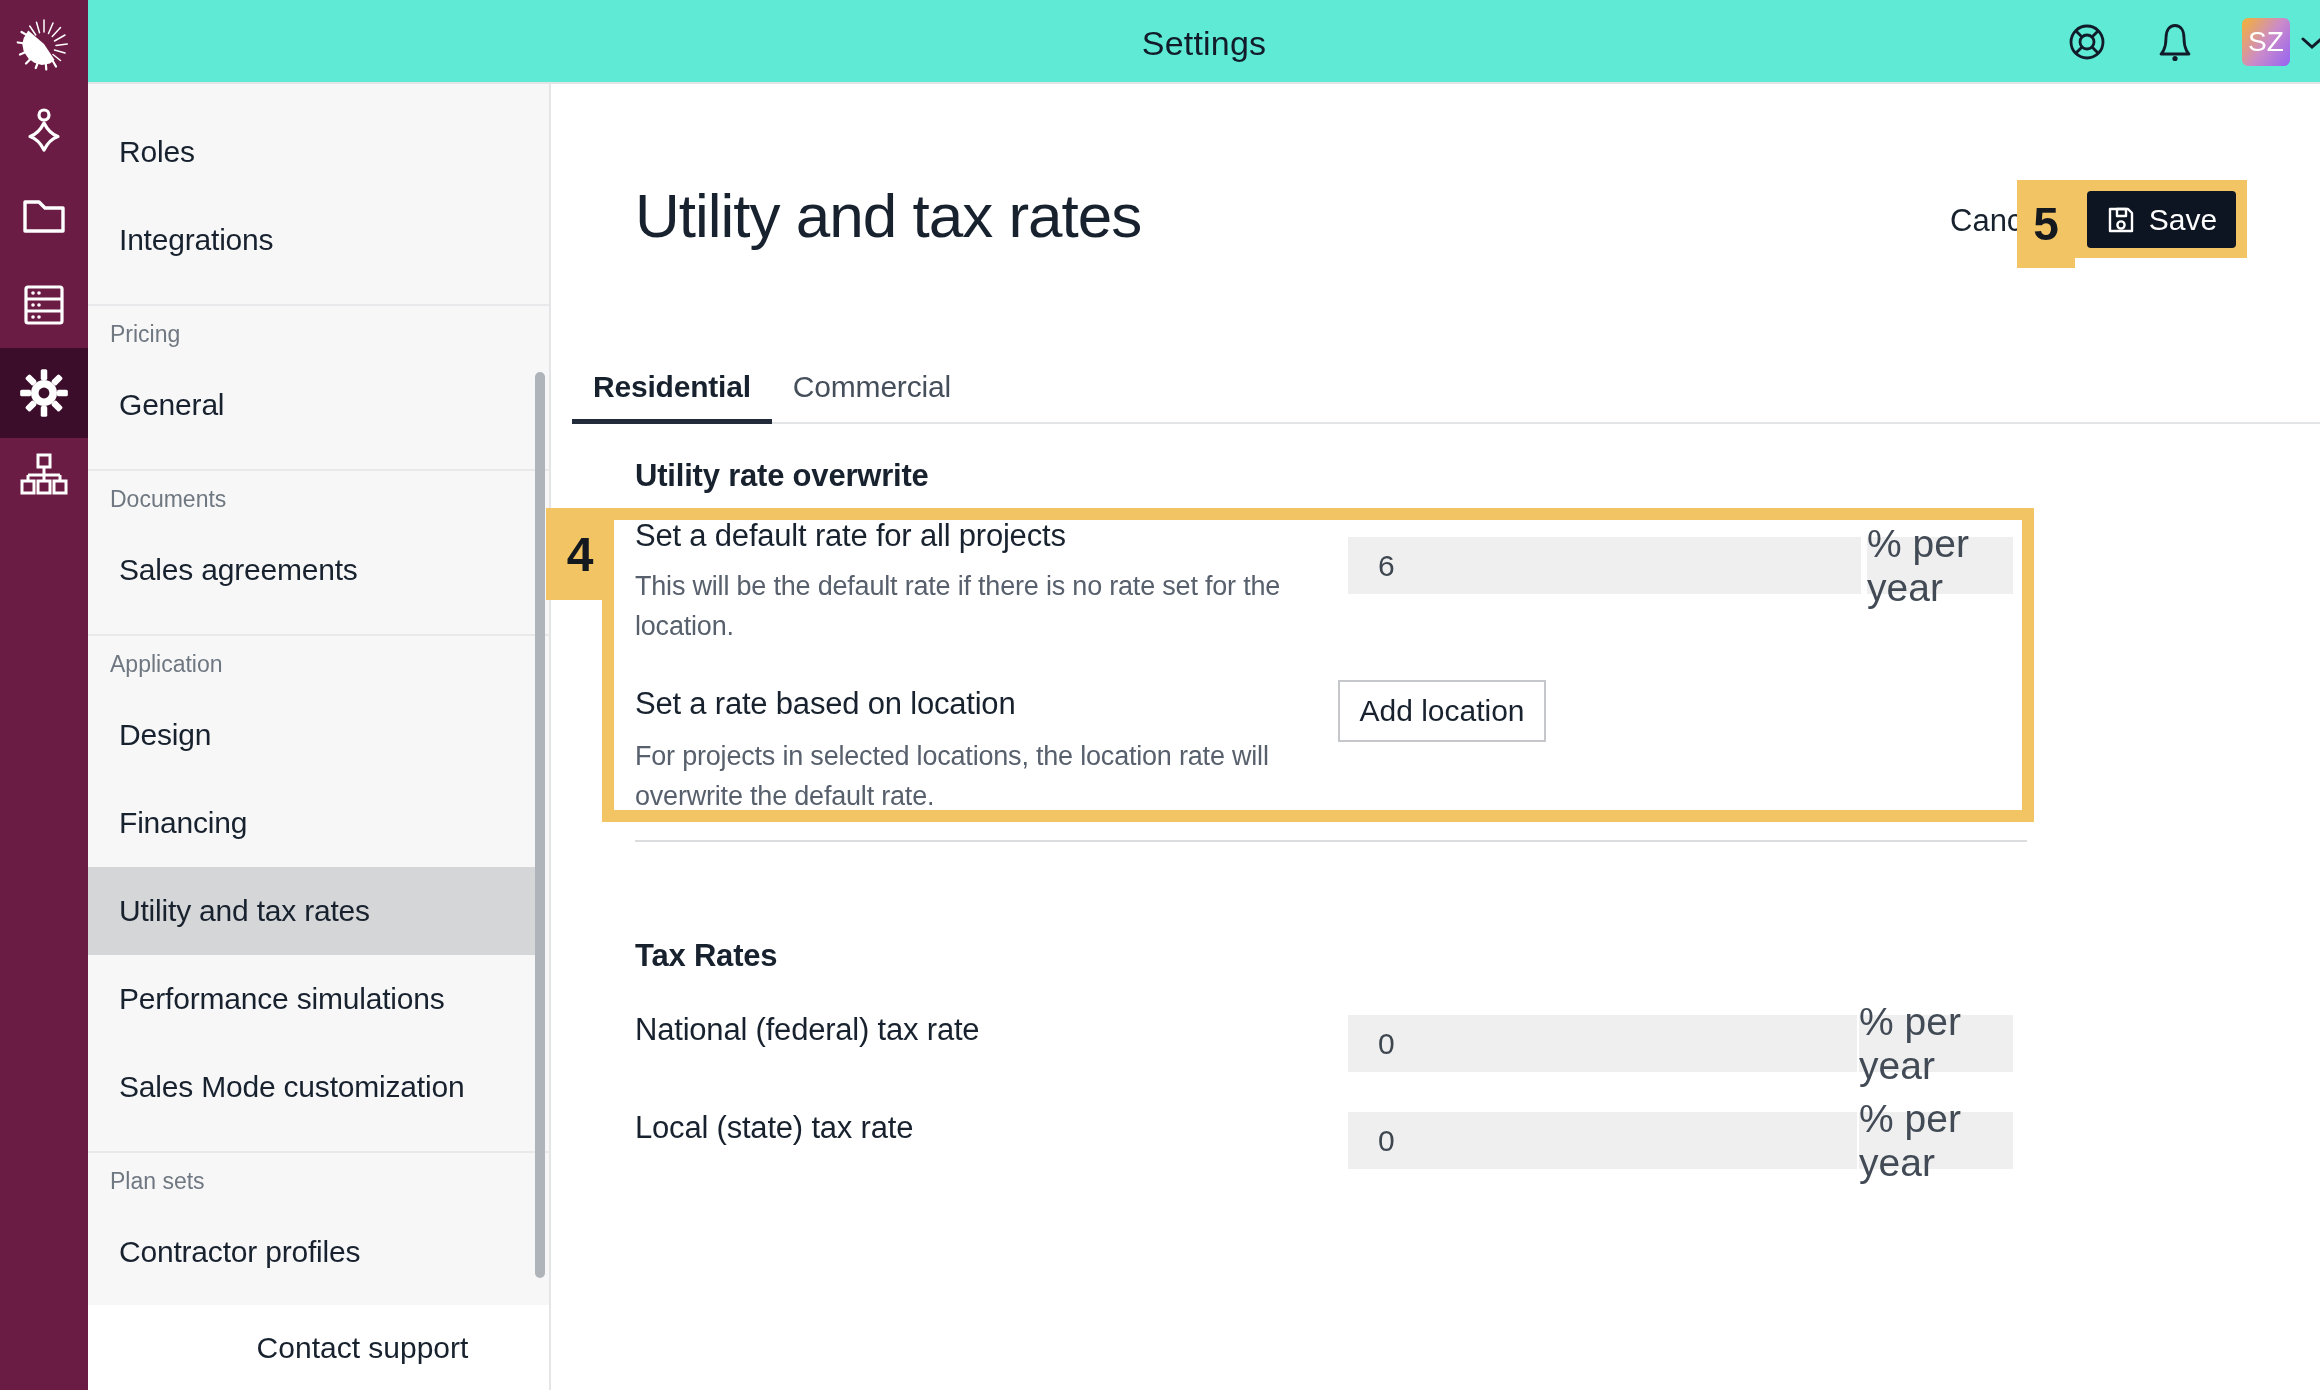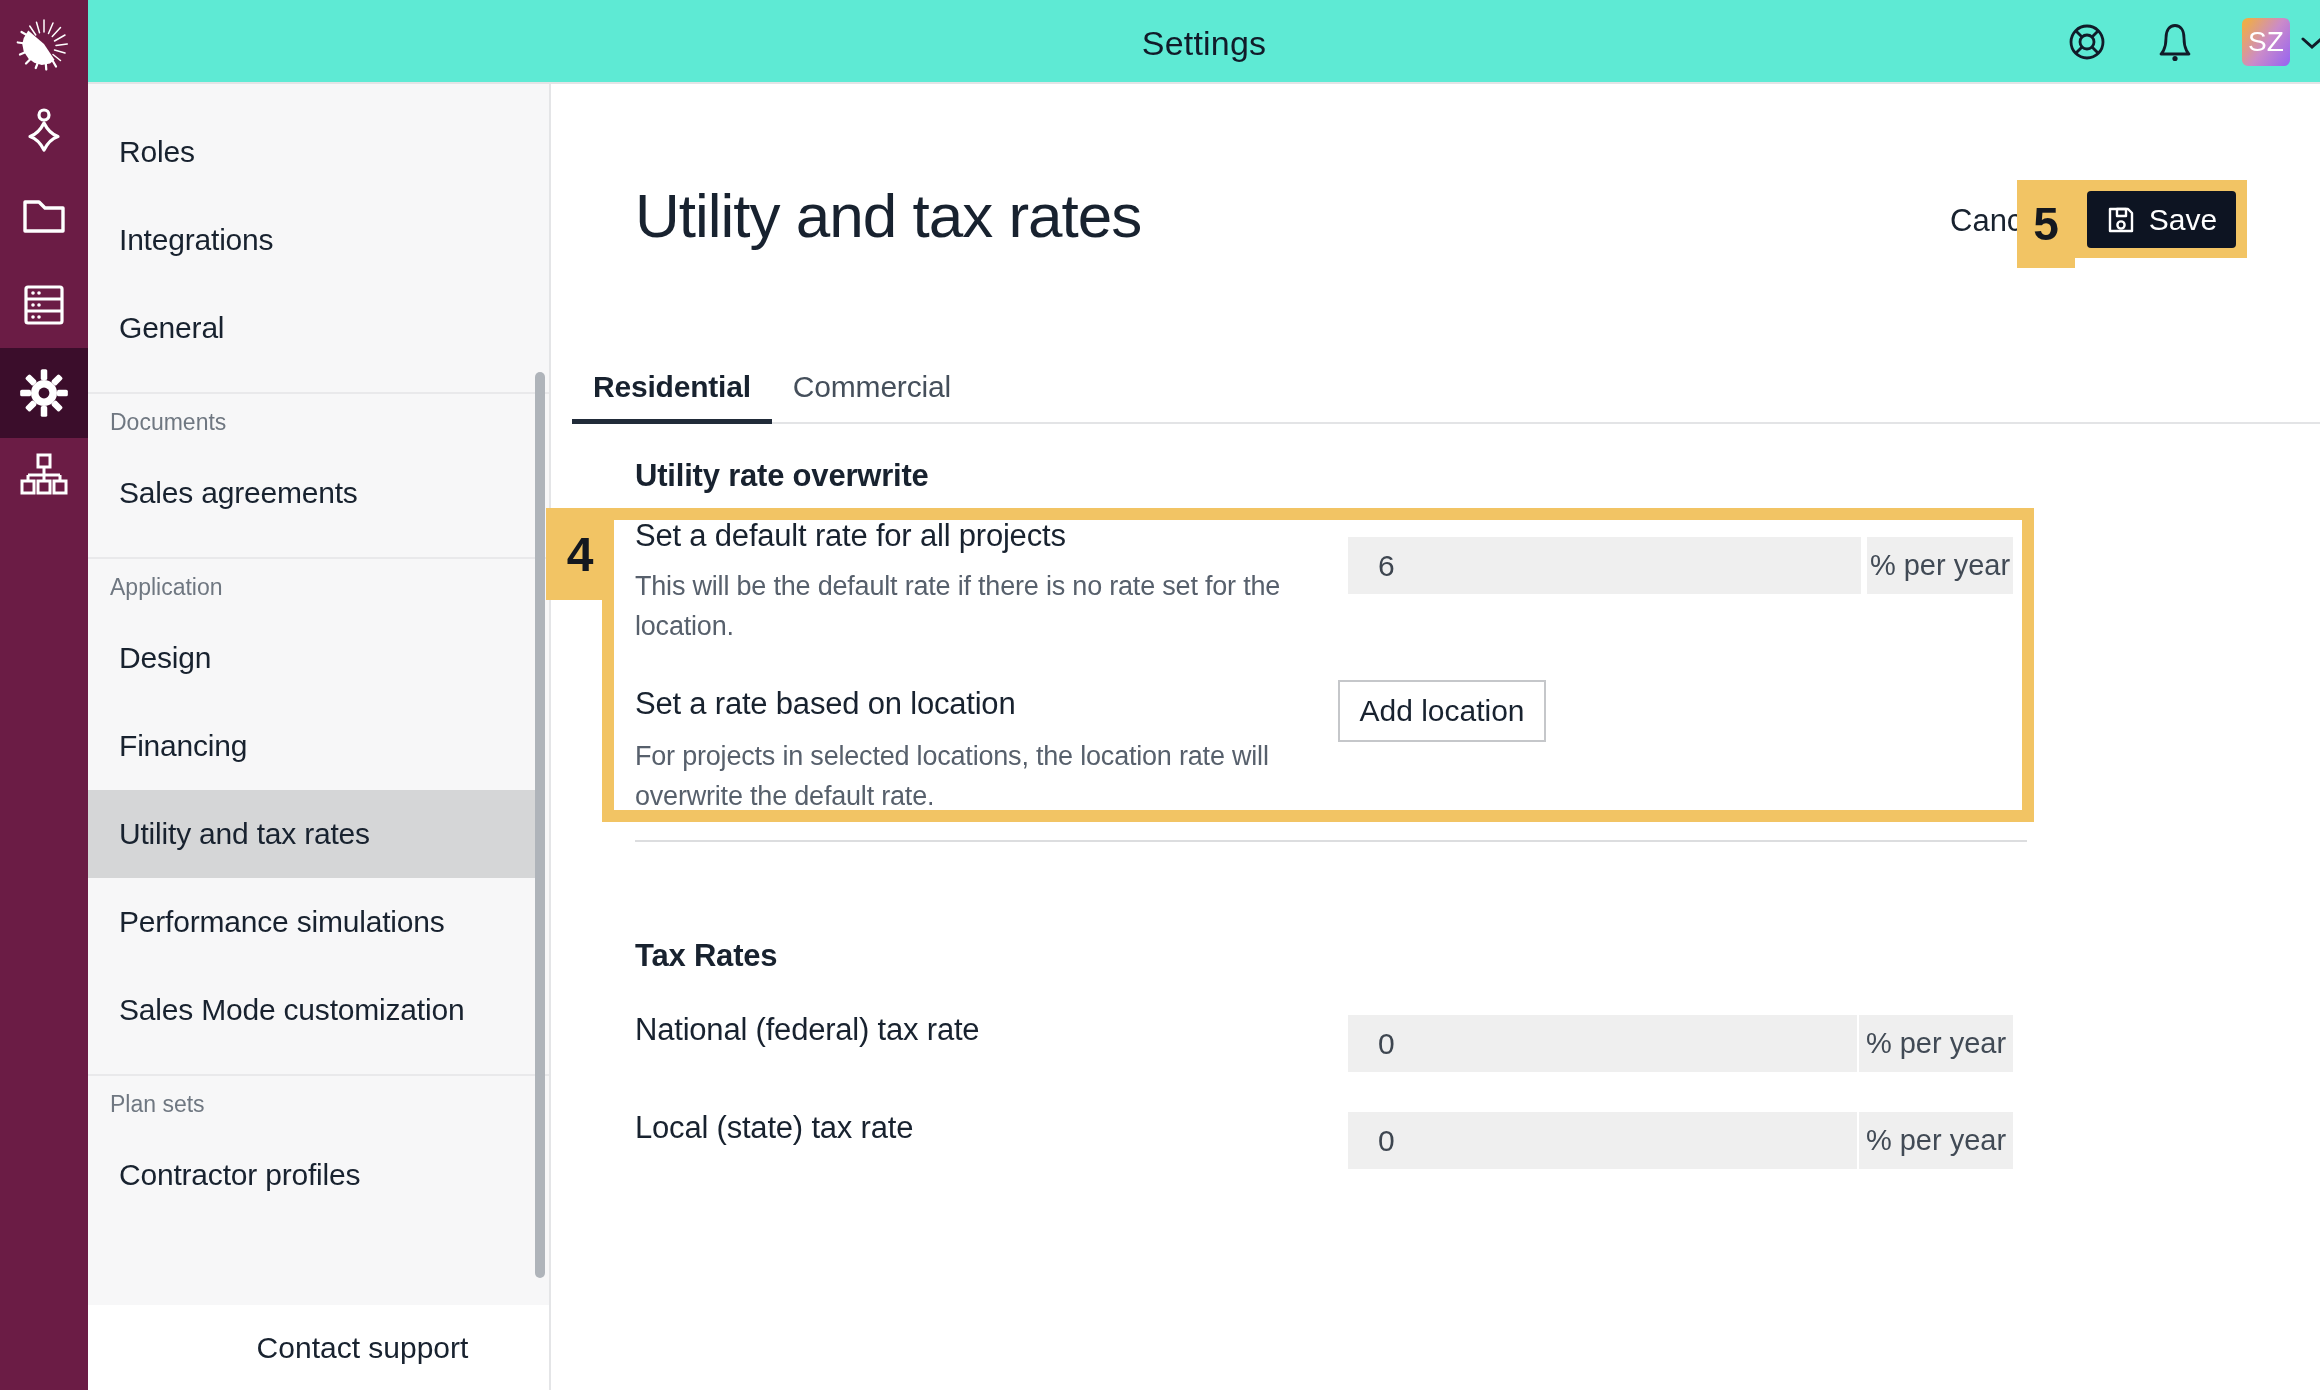--- a/index.html
+++ b/index.html
@@ -110,21 +110,21 @@
     letter-spacing: -0.2px; z-index: 8; }
   .field-desc { position: absolute; font-size: 27px; line-height: 40px; color: #57606C;
     white-space: pre-line; letter-spacing: -0.2px; z-index: 8; }
   .rate-input {
     position: absolute; height: 57px; background: #EFEFEF; border: none; outline: none;
     font-family: "Liberation Sans", sans-serif; font-size: 30px; color: #3E4650;
     padding-left: 30px; z-index: 8;
   }
   .rate-suffix {
     position: absolute; height: 57px; background: #EFEFEF; display: flex;
-    align-items: center; justify-content: center; font-size: 29px; color: #414A55;
+    align-items: center; justify-content: center; font-size: 39px; color: #414A55;
     z-index: 8;
   }
   .add-location-btn {
     position: absolute; left: 1338px; top: 680px; width: 208px; height: 62px;
     background: #fff; border: 2px solid #C5C7CA; display: flex; align-items: center;
     justify-content: center; font-size: 30px; color: #18222F; cursor: pointer; z-index: 8;
   }
   
   .box4 { position: absolute; left: 602px; top: 508px; width: 1432px; height: 314px;
     border: 12px solid #F2C464; background: transparent; z-index: 7; }
@@ -248,20 +248,21 @@
     <svg width="24" height="16" viewBox="0 0 24 16" fill="none" stroke="#111B29" stroke-width="3" stroke-linecap="round">
       <polyline points="3,4 12,12 21,4"></polyline>
     </svg>
   </div>
 </div>
 
 <div class="sidebar">
   <div class="s-item">Roles</div>
   <div class="s-item">Integrations</div>
 
+  <div class="s-label">Pricing</div>
   <div class="s-item">General</div>
 
   <div class="s-label">Documents</div>
   <div class="s-item">Sales agreements</div>
 
   <div class="s-label">Application</div>
   <div class="s-item">Design</div>
   <div class="s-item">Financing</div>
   <div class="s-item selected">Utility and tax rates</div>
   <div class="s-item">Performance simulations</div>

